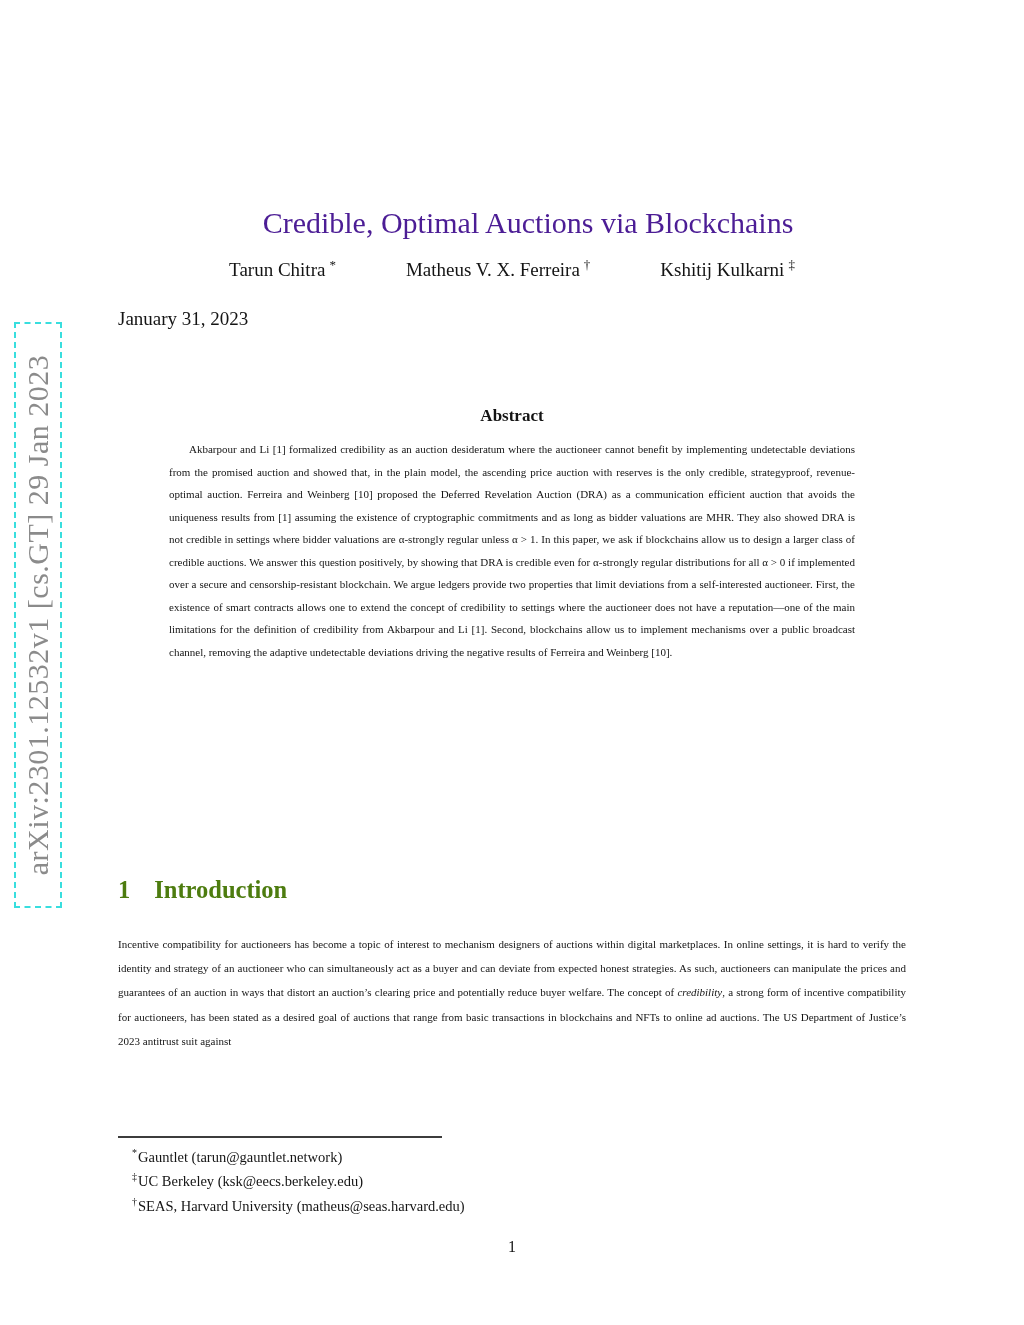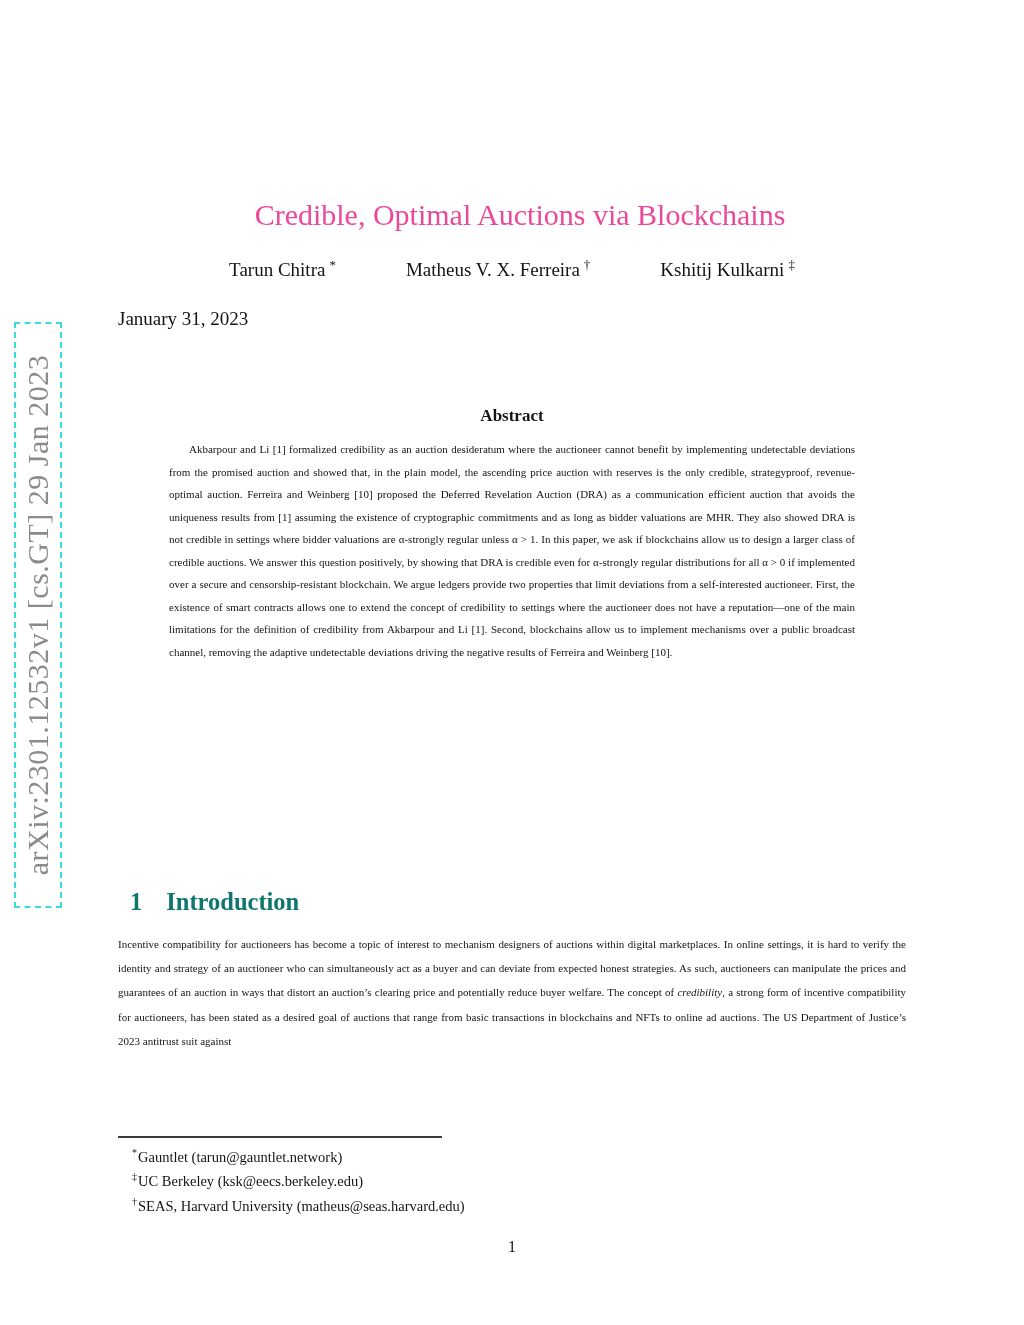--- a/index.html
+++ b/index.html
@@ -49,25 +49,25 @@
     top: 0;
     width: 788px;
     height: 1325px;
   }
 
   .title {
     position: absolute;
     top: 190px;
     left: 0;
     width: 100%;
-    margin: 8px;
+    margin: 16px;
     text-align: center;
     font-size: 30px;
     font-weight: normal;
-    color: #ec4899;
+    color: #4c1d95;
   }
 
   .authors {
     position: absolute;
     top: 257px;
     left: 0;
     width: 100%;
     display: flex;
     justify-content: center;
     gap: 70px;
@@ -105,24 +105,24 @@
     font-size: 11px;
     line-height: 22.55px;
     text-align: justify;
     text-indent: 20px;
   }
 
   .section-heading {
     position: absolute;
     top: 876px;
     left: 0;
-    margin: 12px;
+    margin: 0;
     font-size: 24.5px;
     font-weight: bold;
-    color: #0f766e;
+    color: #4d7c0f;
   }
   .section-number {
     display: inline-block;
     margin-right: 24px;
   }
 
   .body-text {
     position: absolute;
     top: 932px;
     left: 0;

